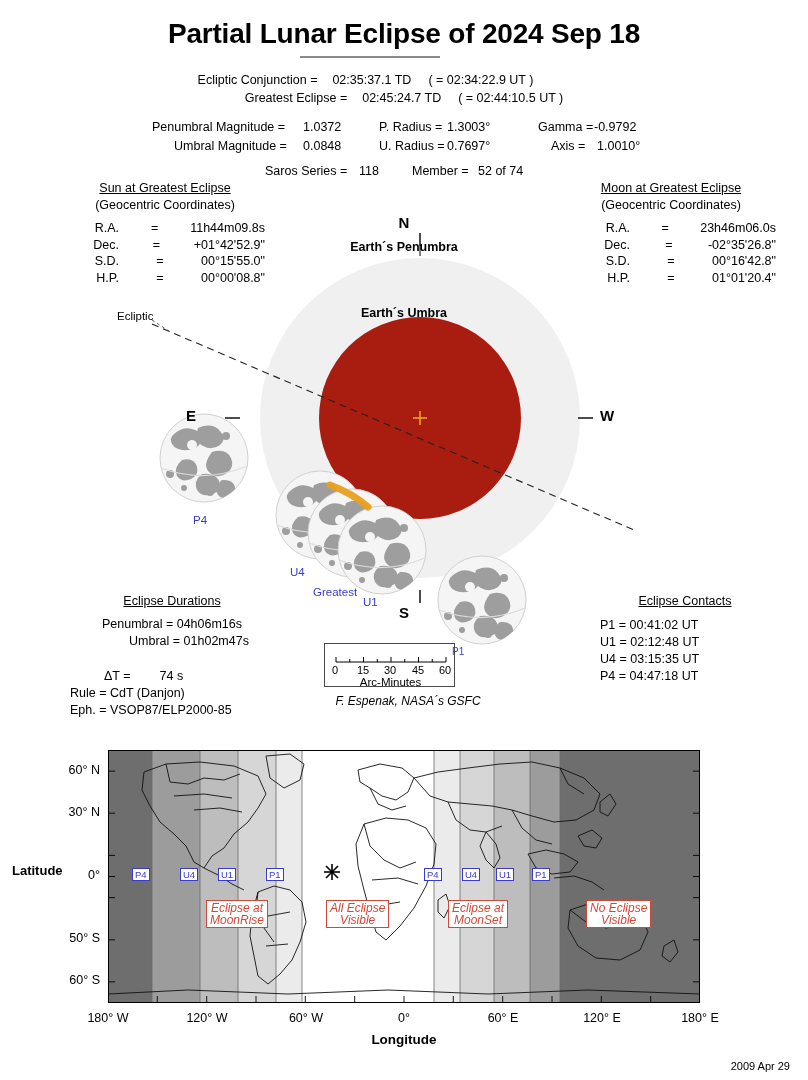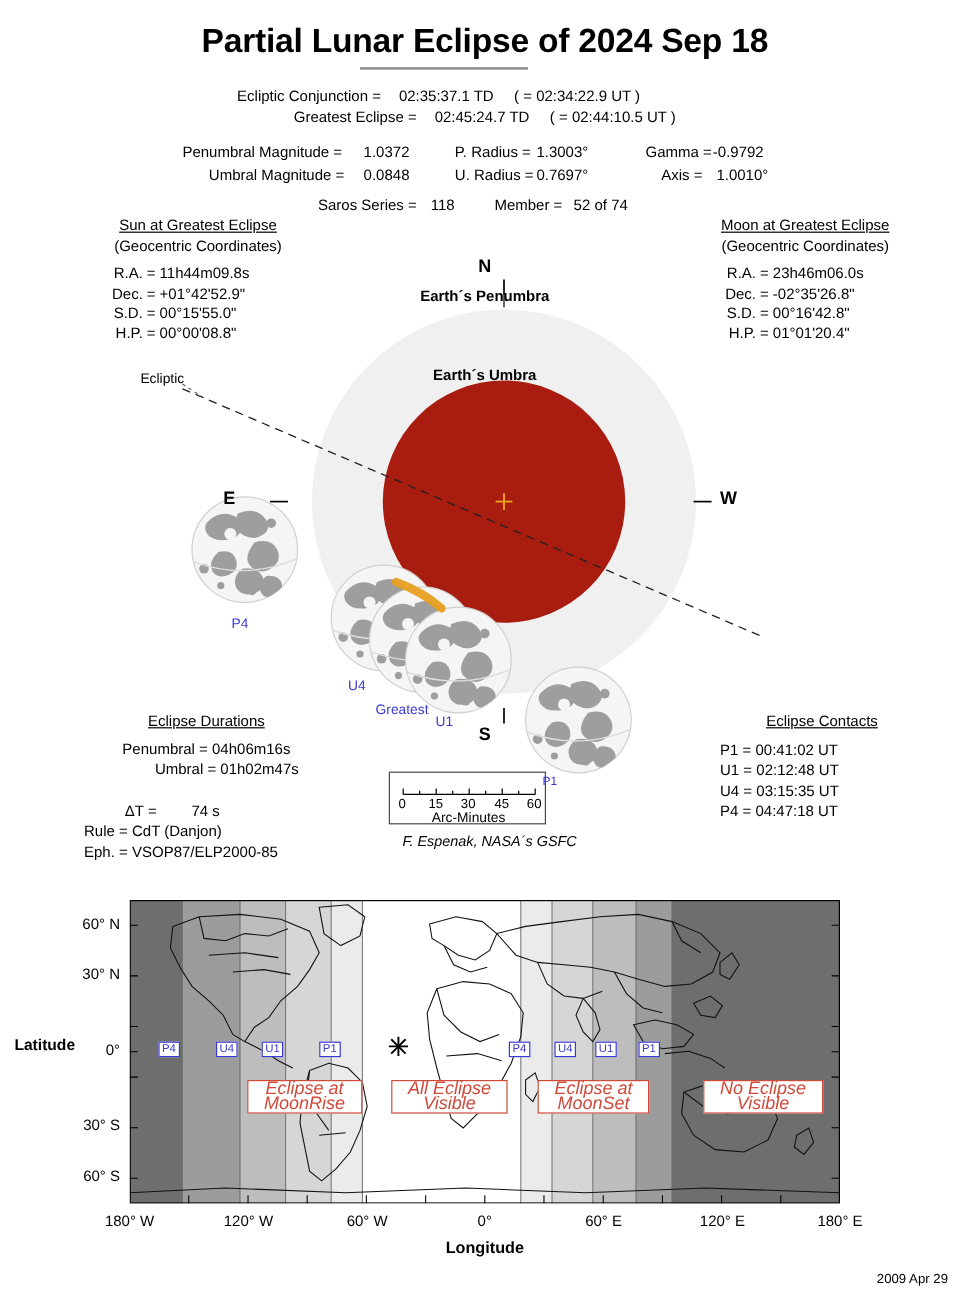--- a/index.html
+++ b/index.html
@@ -39,21 +39,21 @@
   .coordblk .hd { font-weight:normal; text-decoration:underline; }
   .coordblk .sub { }
   .coordblk .rows { margin-top:7px; }
   .coordblk .rows div { }
   #sunblk { top:180px; left:65px; text-align:left; }
   #sunblk .hd, #sunblk .sub { display:block; text-align:center; width:200px; }
   #sunblk .rows { margin-left:14px; }
   #moonblk { top:180px; left:566px; text-align:left; }
   #moonblk .hd, #moonblk .sub { display:block; text-align:center; width:210px; }
   #moonblk .rows { margin-left:24px; }
-  .kv { display:flex; }
+  .kv { display:flex;justify-content:space-between; }
   .kv .k { width:40px; text-align:right; }
   .kv .eq { width:14px; text-align:center; }
   .kv .v { }
 
   
   #diagram { position:absolute; top:200px; left:0; width:808px; height:545px; }
 
   
   .blk { position:absolute; font-size:12.5px; line-height:17px; white-space:nowrap; }
   .blk .hd { text-decoration:underline; display:block; text-align:center; }
@@ -108,23 +108,23 @@
   #datestamp {
     position:absolute; top:315px; left:0; width:790px; text-align:right;
     font-size:11px;
   }
   .ctlabel {
     position:absolute; font-size:9.5px; color:#3a3ad0;
     background:#ffffff; border:0.8px solid #3a3ad0;
     padding:0px 2px; line-height:11px; white-space:nowrap;
   }
   .zonelabel {
-    position:absolute; font-size:15px; color:#d04a3a; font-style:italic;
+    position:absolute; font-size:12px; color:#d04a3a; font-style:italic;
     background:#ffffff; border:0.8px solid #d04a3a;
-    padding:1px 13px; line-height:12px; text-align:center; white-space:nowrap;
+    padding:1px 3px; line-height:12px; text-align:center; white-space:nowrap;
   }
 </style>
 </head>
 <body>
 
 <div class="page">
 
   <div id="title">Partial Lunar Eclipse of  2024 Sep 18</div>
   <div id="title-rule"></div>
 
@@ -515,21 +515,21 @@
       </div>
       <div class="zonelabel" style="top:150px;left:478px">
         <span>No Eclipse<br>Visible</span>
       </div>
     </div>
 
     <div id="latlabels">
       <span style="top:18px;left:34px;width:66px">60° N</span>
       <span style="top:60px;left:34px;width:66px">30° N</span>
       <span style="top:123px;left:34px;width:66px">0°</span>
-      <span style="top:186px;left:34px;width:66px">30° S</span>
+      <span style="top:186px;left:34px;width:66px">50° S</span>
       <span style="top:228px;left:34px;width:66px">60° S</span>
     </div>
     <div id="lataxis">Latitude</div>
 
     <div id="lonlabels">
       <span style="top:266px;left:70px;width:76px">180° W</span>
       <span style="top:266px;left:169px;width:76px">120° W</span>
       <span style="top:266px;left:268px;width:76px">60° W</span>
       <span style="top:266px;left:366px;width:76px">0°</span>
       <span style="top:266px;left:465px;width:76px">60° E</span>

